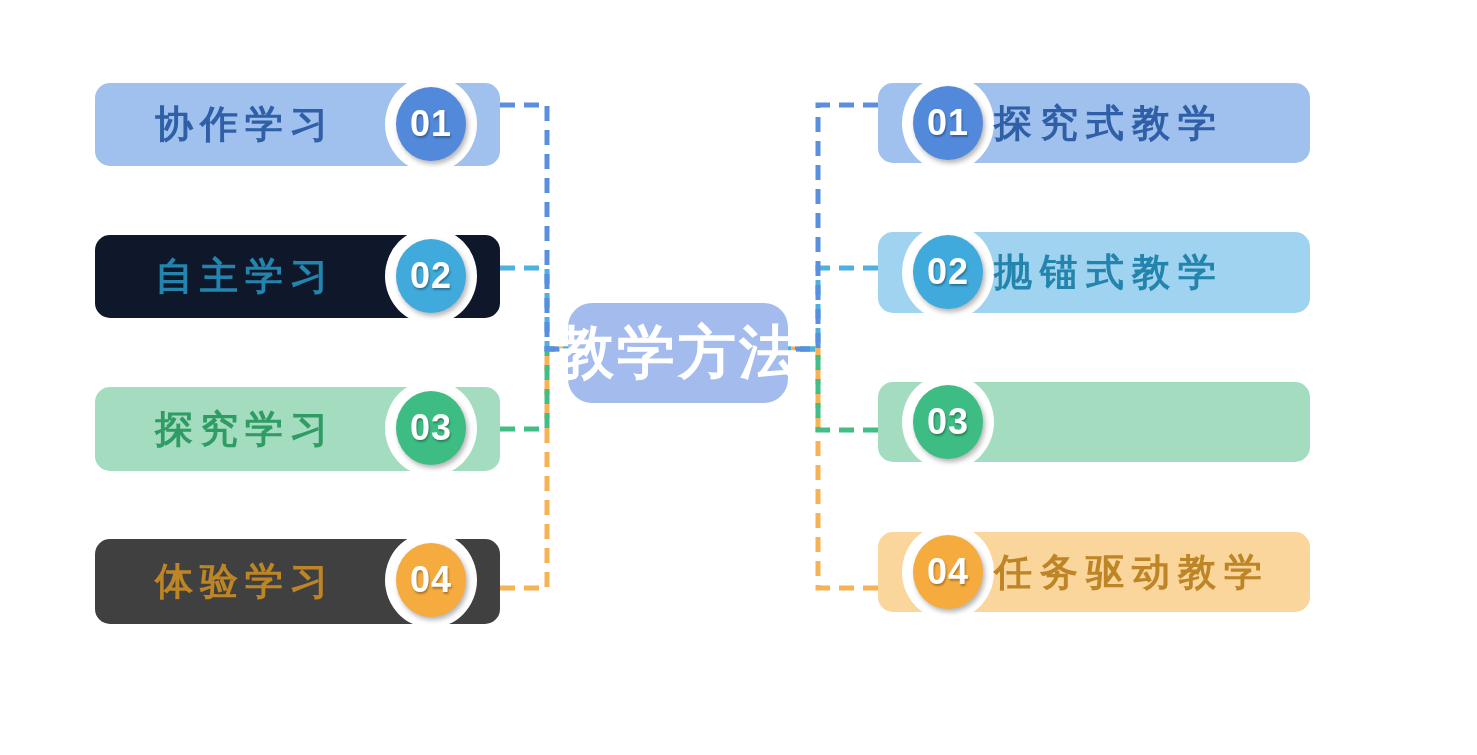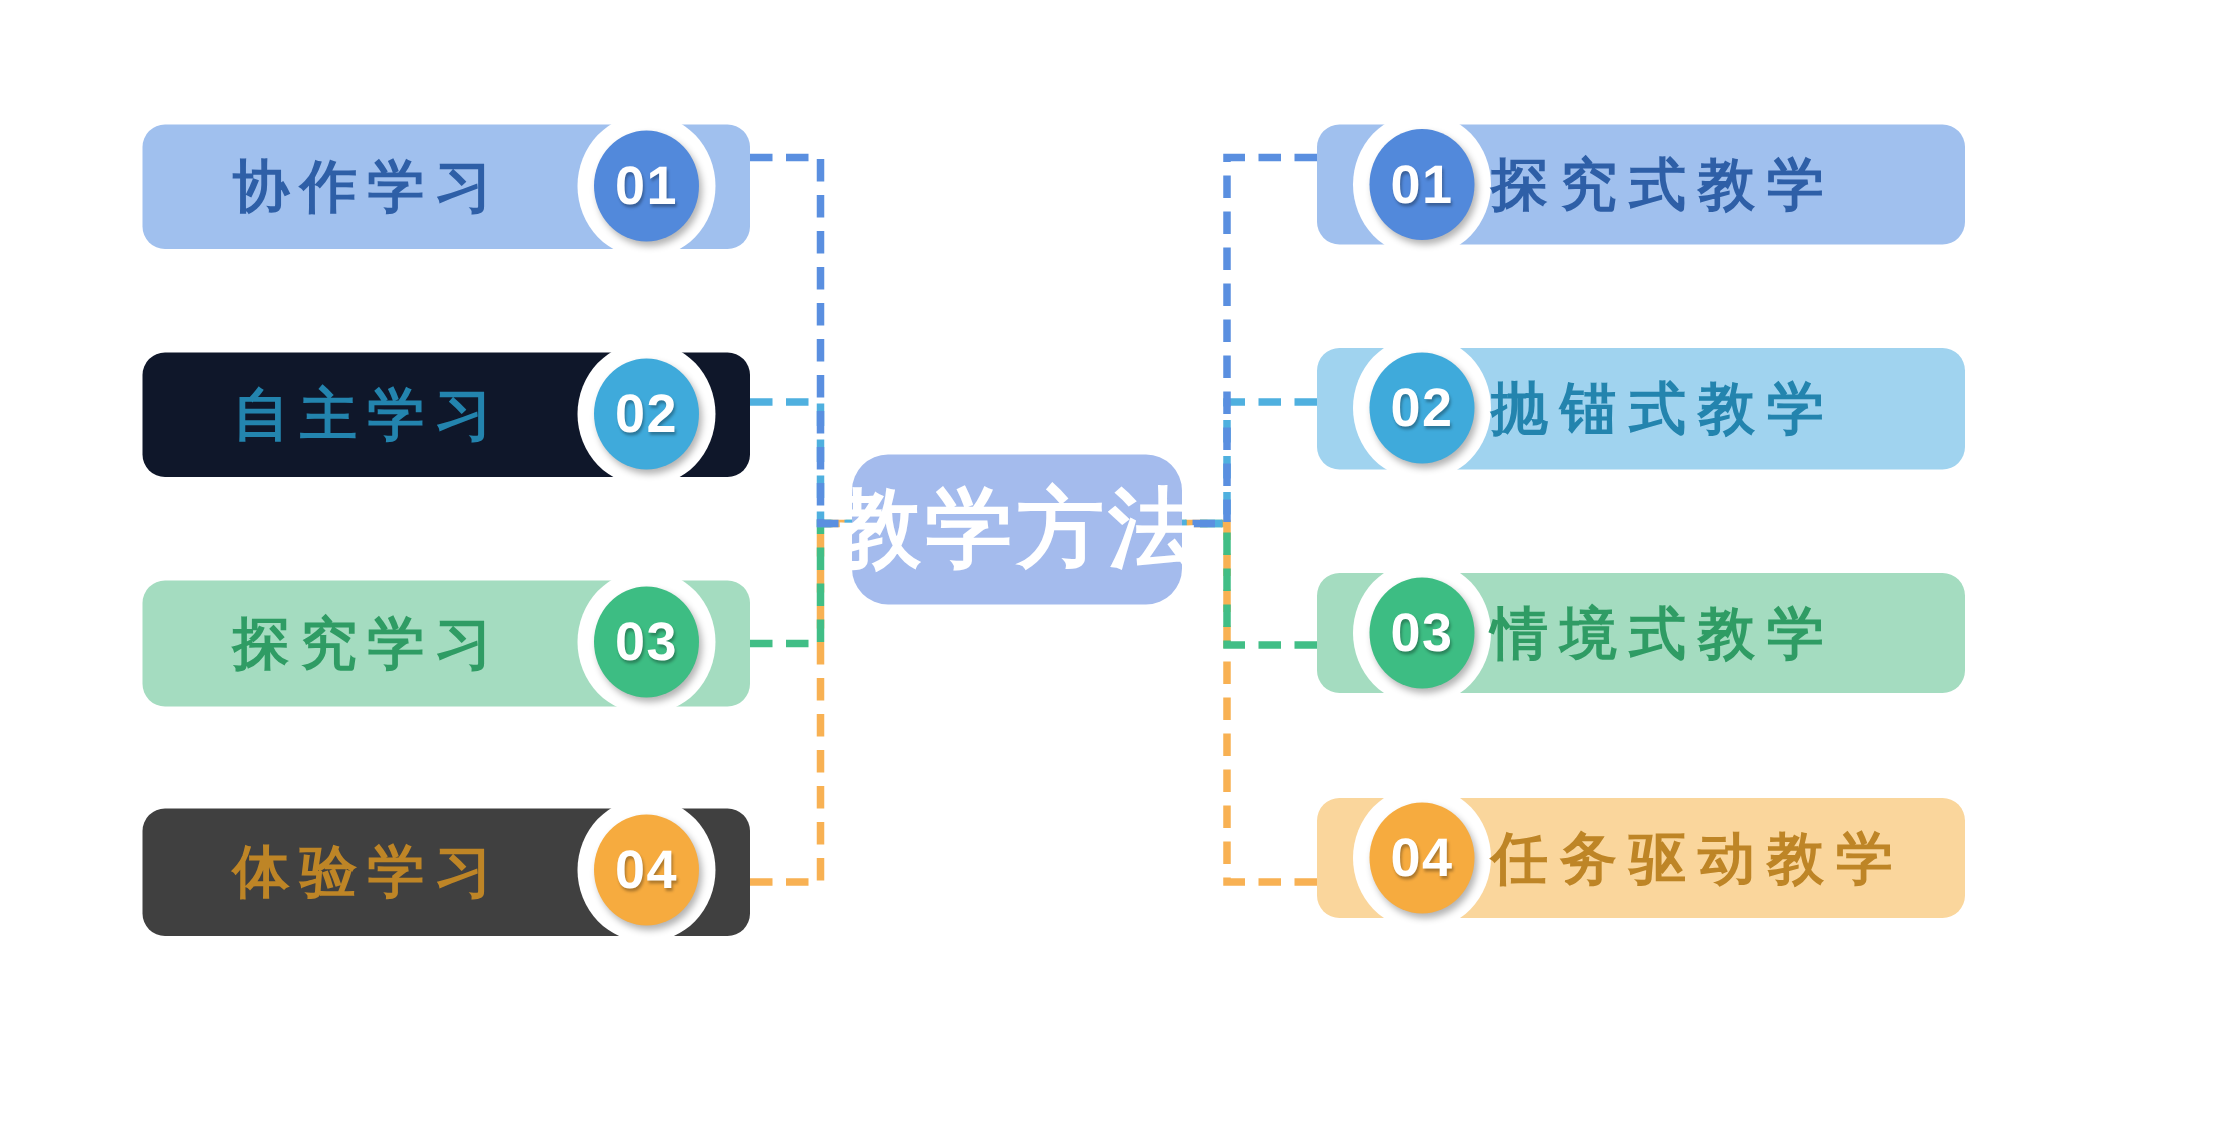--- a/index.html
+++ b/index.html
@@ -128,21 +128,20 @@
     </span>
     <span class="label" style="color: rgb(35, 132, 174);">抛锚式教学</span>
   </div>
 
   <div class="bar right r3" style="background: rgb(164, 220, 192);">
     <span class="badge" style="background: rgb(255, 255, 255);">
       <span class="circle" style="background: rgb(61, 189, 131);">
         <span class="num">03</span>
       </span>
     </span>
-    <span class="label" style="color: rgb(47, 156, 100);">情境式教学</span>
   </div>
 
   <div class="bar right r4" style="background: rgb(250, 214, 156);">
     <span class="badge" style="background: rgb(255, 255, 255);">
       <span class="circle" style="background: rgb(246, 171, 63);">
         <span class="num">04</span>
       </span>
     </span>
     <span class="label" style="color: rgb(190, 133, 38);">任务驱动教学</span>
   </div>

